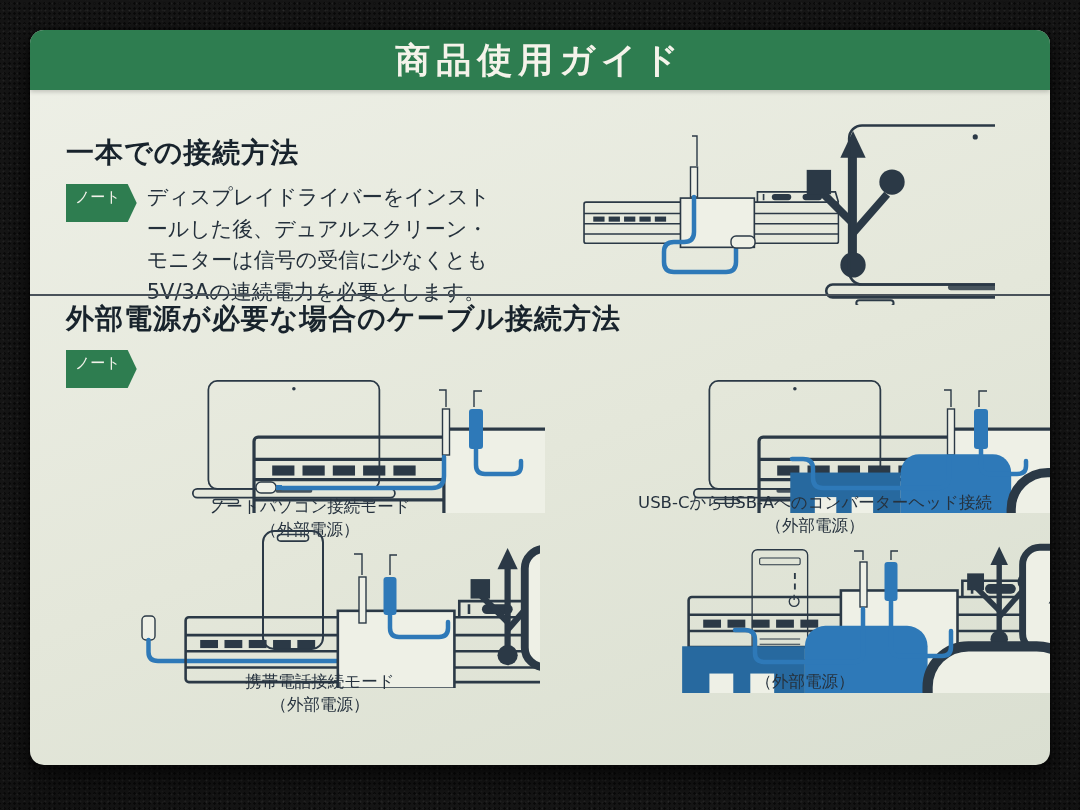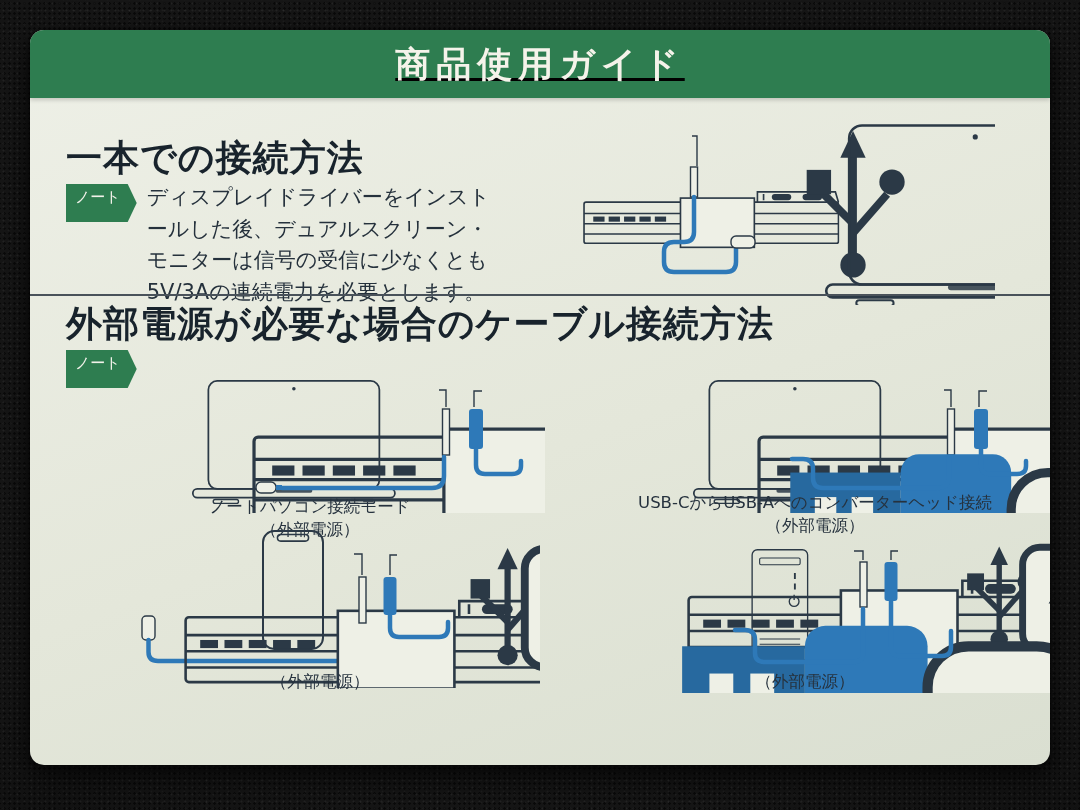--- a/index.html
+++ b/index.html
@@ -27,32 +27,31 @@
     content:"";position:absolute;inset:0;z-index:1;
     background:radial-gradient(120% 100% at 50% 45%, transparent 55%, rgba(0,0,0,0.55) 100%);
   }
   .card{
     position:absolute;left:30px;top:30px;width:1020px;height:735px;z-index:2;
     background:linear-gradient(160deg,#eef0e7 0%,#e4e7da 55%,#dadfd1 100%);
     border-radius:14px;
     box-shadow:0 12px 34px rgba(0,0,0,0.65),0 3px 10px rgba(0,0,0,0.5);
   }
   .header{
-    position:absolute;left:0;top:0;width:100%;height:68px;
+    position:absolute;left:0;top:0;width:100%;height:60px;
     background:var(--accent-green);
     border-radius:14px 14px 0 0;
     display:flex;align-items:center;justify-content:center;
     box-shadow:0 2px 4px rgba(0,0,0,0.18);
-    text-decoration:underline;
   }
   .header-title{
     color:#f5f3ea;font-size:35px;font-weight:bold;letter-spacing:6px;
   }
   .sec-title{
-    position:absolute;left:36px;font-size:36px;font-weight:bold;color:#18232c;
+    position:absolute;left:36px;font-size:28px;font-weight:bold;color:#18232c;
     letter-spacing:1px;
   }
   .note{position:absolute;display:flex;gap:10px;align-items:flex-start;}
   .note-tag{
     flex:none;background:var(--accent-green);color:#f2f2ea;
     font-size:15px;line-height:1.2;padding:4px 16px 16px 9px;margin-top:2px;
     clip-path:polygon(0 0, calc(100% - 9px) 0, 100% 50%, calc(100% - 9px) 100%, 0 100%);
   }
   .note-text{font-size:21px;line-height:1.5;color:#25313c;}
   .divider{position:absolute;left:0;top:264px;width:100%;height:2px;background:#49525a;}
@@ -225,20 +224,21 @@
     <use href="#sym-usbicon" transform="translate(236,16) scale(0.78)"></use>
     <polyline class="leader" points="254,26 262,26 262,47"></polyline>
     <use href="#sym-bolticon" transform="translate(298,16) scale(0.8)"></use>
     <polyline class="leader" points="297,27 290,27 290,47"></polyline>
     <rect class="wplug" x="259" y="49" width="7" height="46"></rect>
     <rect class="bplug" x="283.5" y="49" width="13" height="38" rx="3"></rect>
     <path class="cable" d="M290,87 V100 Q290,109 299,109 H339 Q348,109 348,100 V94"></path>
     <use href="#sym-plug-a" transform="translate(332,38)"></use>
   </svg>
   <div class="caption" style="left:100px;top:640px;width:380px">
+    <div>携帯電話接続モード</div>
     <div>（外部電源）</div>
   </div>
 
   <svg class="scene" style="left:575px;top:513px" width="445" height="150" viewBox="0 0 445 150">
     <use href="#sym-tower" transform="translate(8,6) scale(0.75)"></use>
     <use href="#sym-device" transform="translate(82,10) scale(0.91)"></use>
     <use href="#sym-usbicon" transform="translate(234,0) scale(0.72)"></use>
     <polyline class="leader" points="249,8 258,8 258,17"></polyline>
     <use href="#sym-bolticon" transform="translate(294,0) scale(0.75)"></use>
     <polyline class="leader" points="293,8 286,8 286,17"></polyline>

